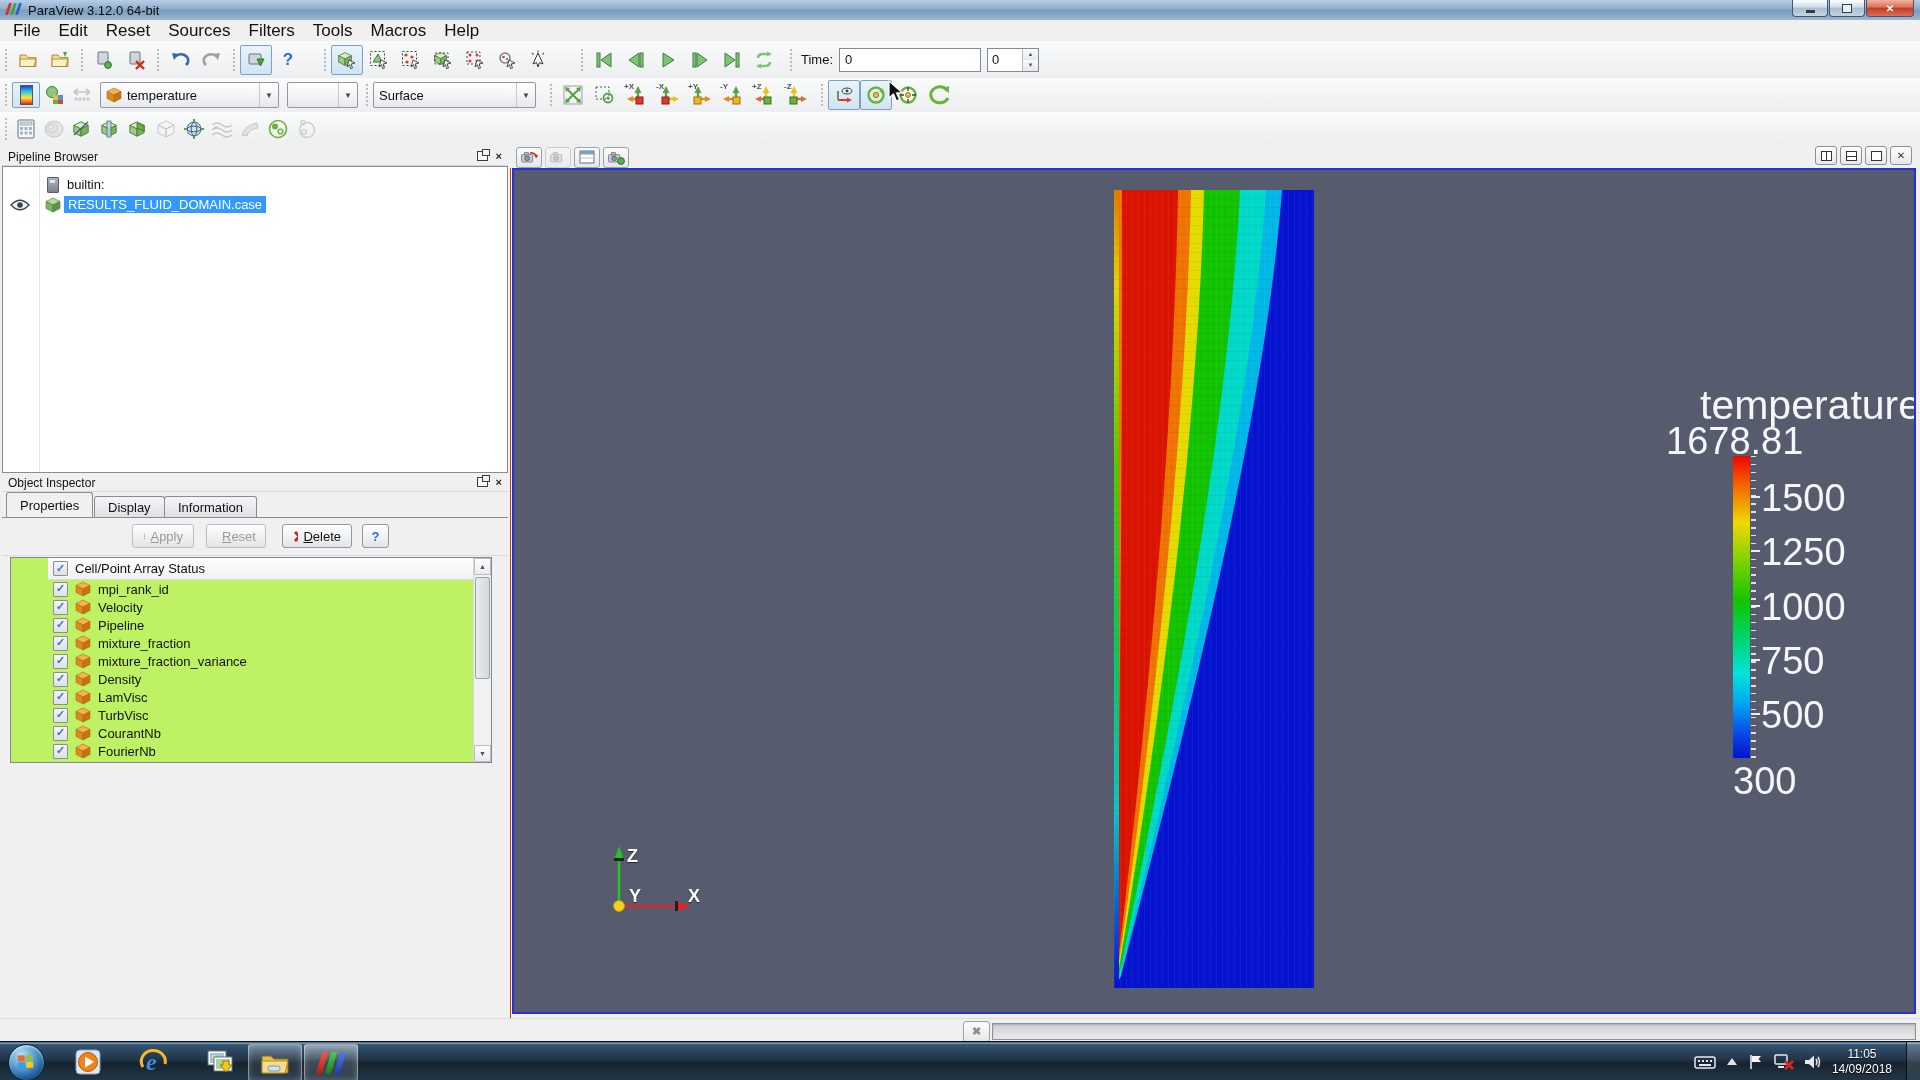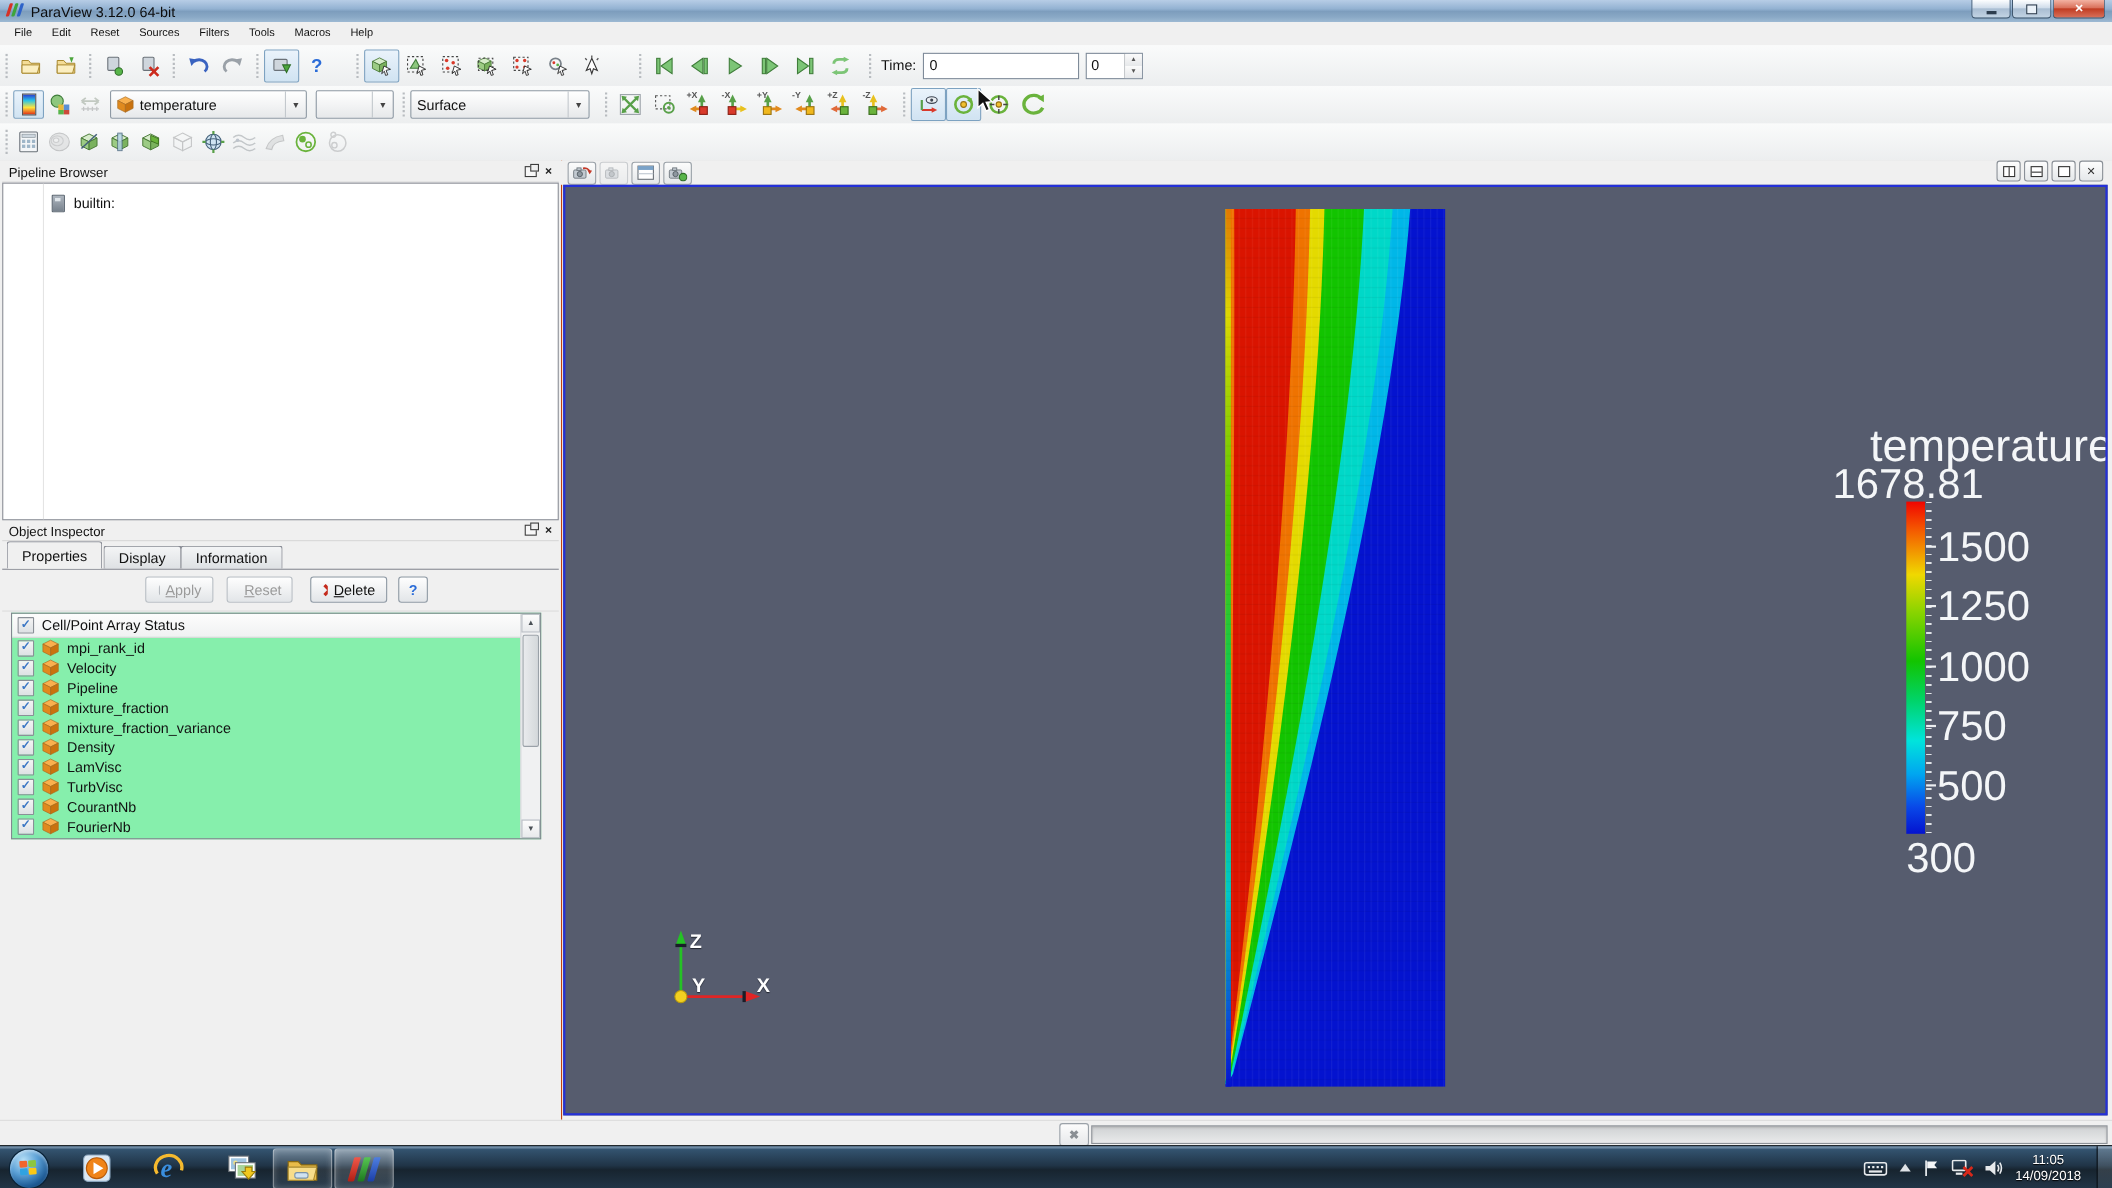--- a/index.html
+++ b/index.html
@@ -22,21 +22,21 @@
   .cap-btn{width:34px;height:16px;border:1px solid #41586f;border-top:none;border-radius:0 0 4px 4px;
     background:linear-gradient(180deg,#fdfeff,#cfdcea 45%,#a9bdd2 50%,#c3d4e4);
     display:flex;align-items:center;justify-content:center;font-size:10px;color:#333;margin-left:1px;}
   .cap-close{width:46px;background:linear-gradient(180deg,#f3b2a2,#d9705a 45%,#c03c22 50%,#d8715b);color:#fff;font-weight:bold;}
   .cap-glyph-min{width:9px;height:3px;background:#2d3d4e;margin-top:6px;}
   .cap-glyph-restore{width:8px;height:7px;border:1.5px solid #2d3d4e;background:#eaf1f8;}
 
   
   .menubar{position:absolute;left:0;top:20px;width:1920px;height:21px;background:#f0f0f0;
     display:flex;align-items:center;padding-left:4px;}
-  .menu-item{padding:2px 9px;font-size:10px;}
+  .menu-item{padding:2px 9px;font-size:17px;}
 
   
   .toolbar{position:absolute;left:0;width:1920px;background:linear-gradient(#fafbfb,#eceeef);
     display:flex;align-items:center;border-bottom:1px solid #e0e2e4;}
   .tb1{top:41px;height:37px;} .tb2{top:78px;height:34px;} .tb3{top:112px;height:34px;}
   .grip{width:0;height:22px;border-left:2px dotted #b8bcc0;margin:0 5px;}
   .tbtn{height:28px;min-width:30px;display:flex;align-items:center;justify-content:center;
     border:1px solid transparent;border-radius:2px;flex:none;}
   .tbtn.sm{height:24px;min-width:26px;}
   .tbtn.pressed{background:linear-gradient(#eaf3fb,#d0e3f2);border-color:#7da2c1;}
@@ -84,22 +84,22 @@
   .tab.active{height:24px;background:#f0f0f0;z-index:2;text-align:center;}
   .tabline{position:absolute;left:2px;top:371px;width:506px;height:0;border-top:1px solid #898c95;}
   .oi-buttons{position:absolute;left:0;top:378px;width:510px;height:26px;}
   .pbtn{position:absolute;height:24px;border:1px solid #8e99a4;border-radius:3px;font-size:13px;
     background:linear-gradient(#fefefe,#e2e5e8);display:flex;align-items:center;gap:5px;padding:0 10px;box-sizing:border-box;}
   .pbtn.dis{color:#9a9a9a;border-color:#b9bfc5;}
   .pbtn .lbl{display:block;}
   .pbtn .lbl::first-letter{text-decoration:underline;}
   .sep-line{position:absolute;left:2px;top:409px;width:506px;border-top:1px solid #dcdcdc;}
 
-  .arr-list{position:absolute;left:10px;top:411px;width:482px;height:206px;background:#86efac;
-    border:1px solid #828790;box-sizing:border-box;overflow:hidden;}
+  .arr-list{position:absolute;left:10px;top:411px;width:482px;height:206px;background:#bef264;
+    border:1px solid #828790;box-sizing:border-box;overflow:hidden;padding-left:37px;}
   .arr-head{height:21px;border-bottom:1px solid #d9d9d9;background:linear-gradient(#fdfdfd,#f0f1f2);
     display:flex;align-items:center;gap:7px;padding-left:5px;font-size:13px;}
   .arr-row{height:18px;display:flex;align-items:center;gap:7px;padding-left:5px;font-size:13px;}
   .cb{width:13px;height:13px;border:1px solid #8a9097;border-radius:1px;flex:none;
     background:linear-gradient(#f4f4f4,#dde1e4);display:flex;align-items:center;justify-content:center;}
   .cb::after{content:"✓";color:#3a76c4;font-size:11px;font-weight:bold;line-height:1;margin-top:-1px;}
   .cubesvg{width:16px;height:16px;flex:none;}
   .vscroll{position:absolute;right:0;top:0;bottom:0;width:17px;background:#f0f1f2;border-left:1px solid #d5d8da;}
   .vs-btn{height:17px;border:1px solid #b9bfc5;background:linear-gradient(#fcfcfc,#e8eaec);
     display:flex;align-items:center;justify-content:center;font-size:7px;color:#4a5056;box-sizing:border-box;}
@@ -642,20 +642,30 @@
         <span class="x-ico">×</span>
       </span>
     </div>
     <div class="pb-tree">
       <div class="eyecol"></div>
       <div class="tree-row" style="top:8px">
         <span class="tree-ind"></span>
         <span class="srv-ico"></span>
         <span>builtin:</span>
       </div>
+      <div class="tree-row" style="top:28px">
+        <svg width="20" height="12" style="position:absolute;left:7px">
+            <use href="#eye"></use>
+          </svg>
+        <span style="width:42px;flex:none"></span>
+        <svg class="cubesvg">
+            <use href="#cube-g"></use>
+          </svg>
+        <span class="sel-label" style="margin-left:3px">RESULTS_FLUID_DOMAIN.case</span>
+      </div>
     </div>
 
     <div class="dock-header" style="top:328px">
       <span>Object Inspector</span>
       <span class="dock-btns">
         <span class="float-ico"></span>
         <span class="x-ico">×</span>
       </span>
     </div>
     <div class="tabs">

